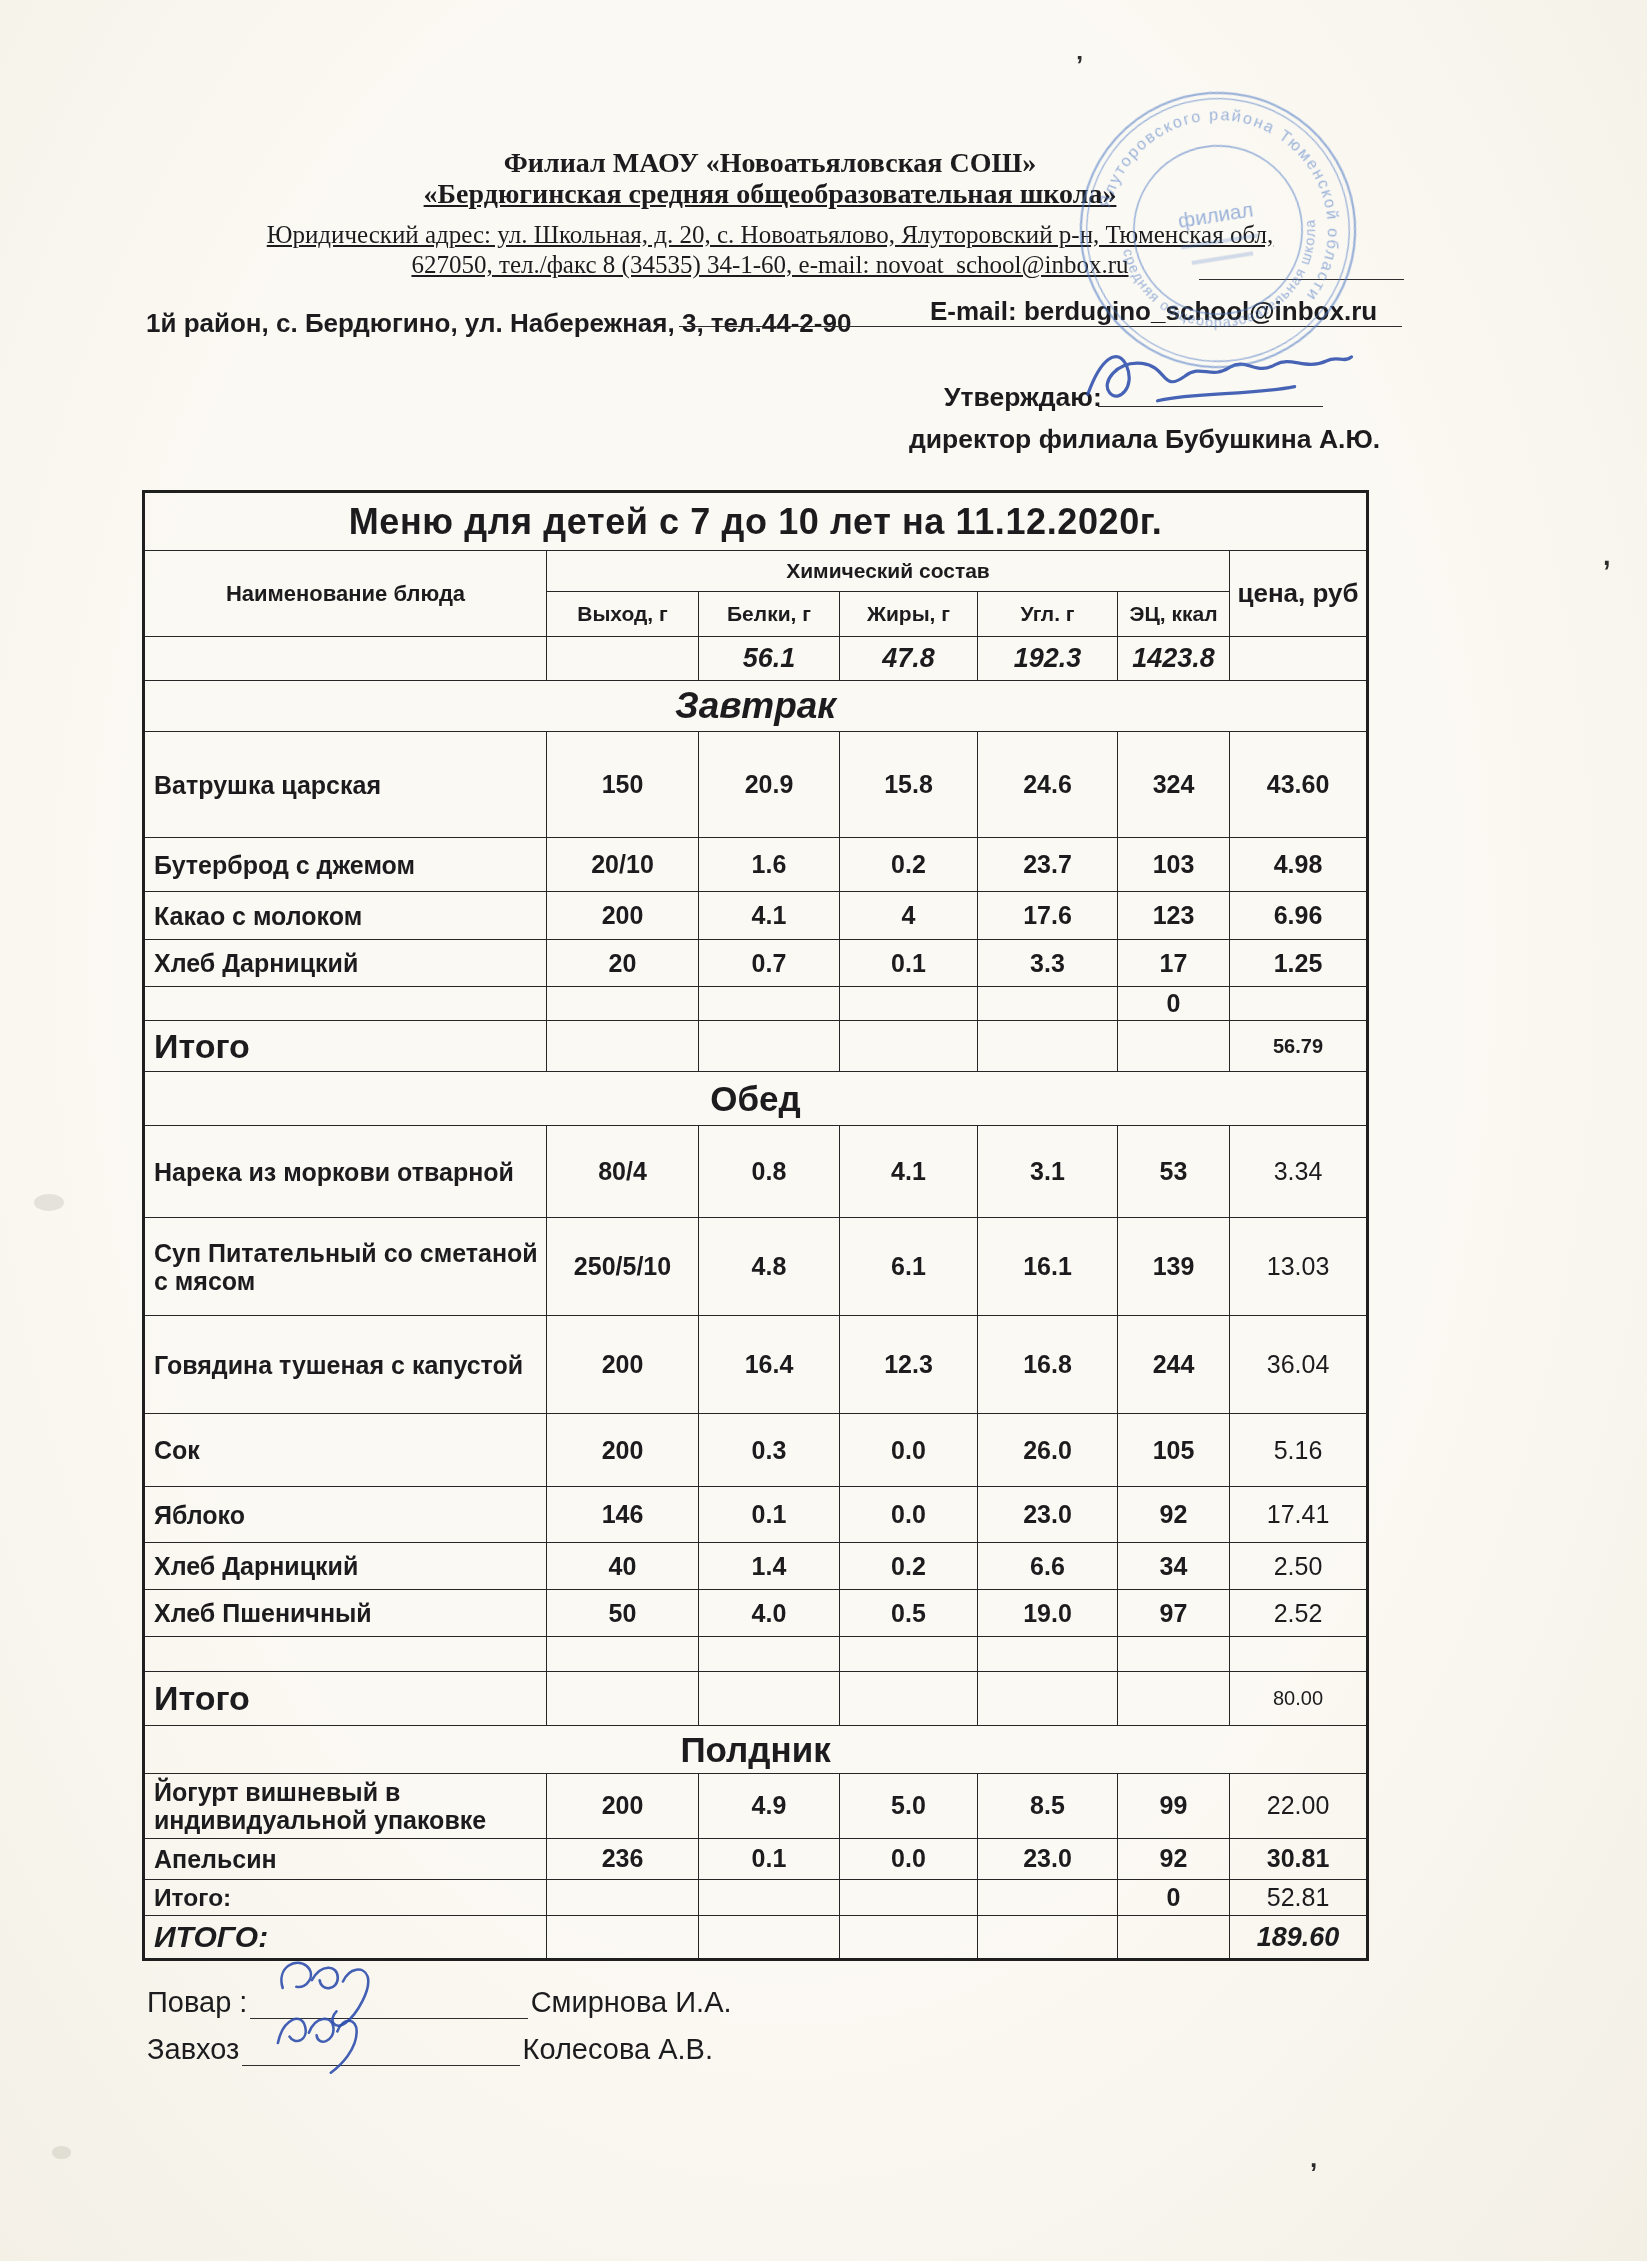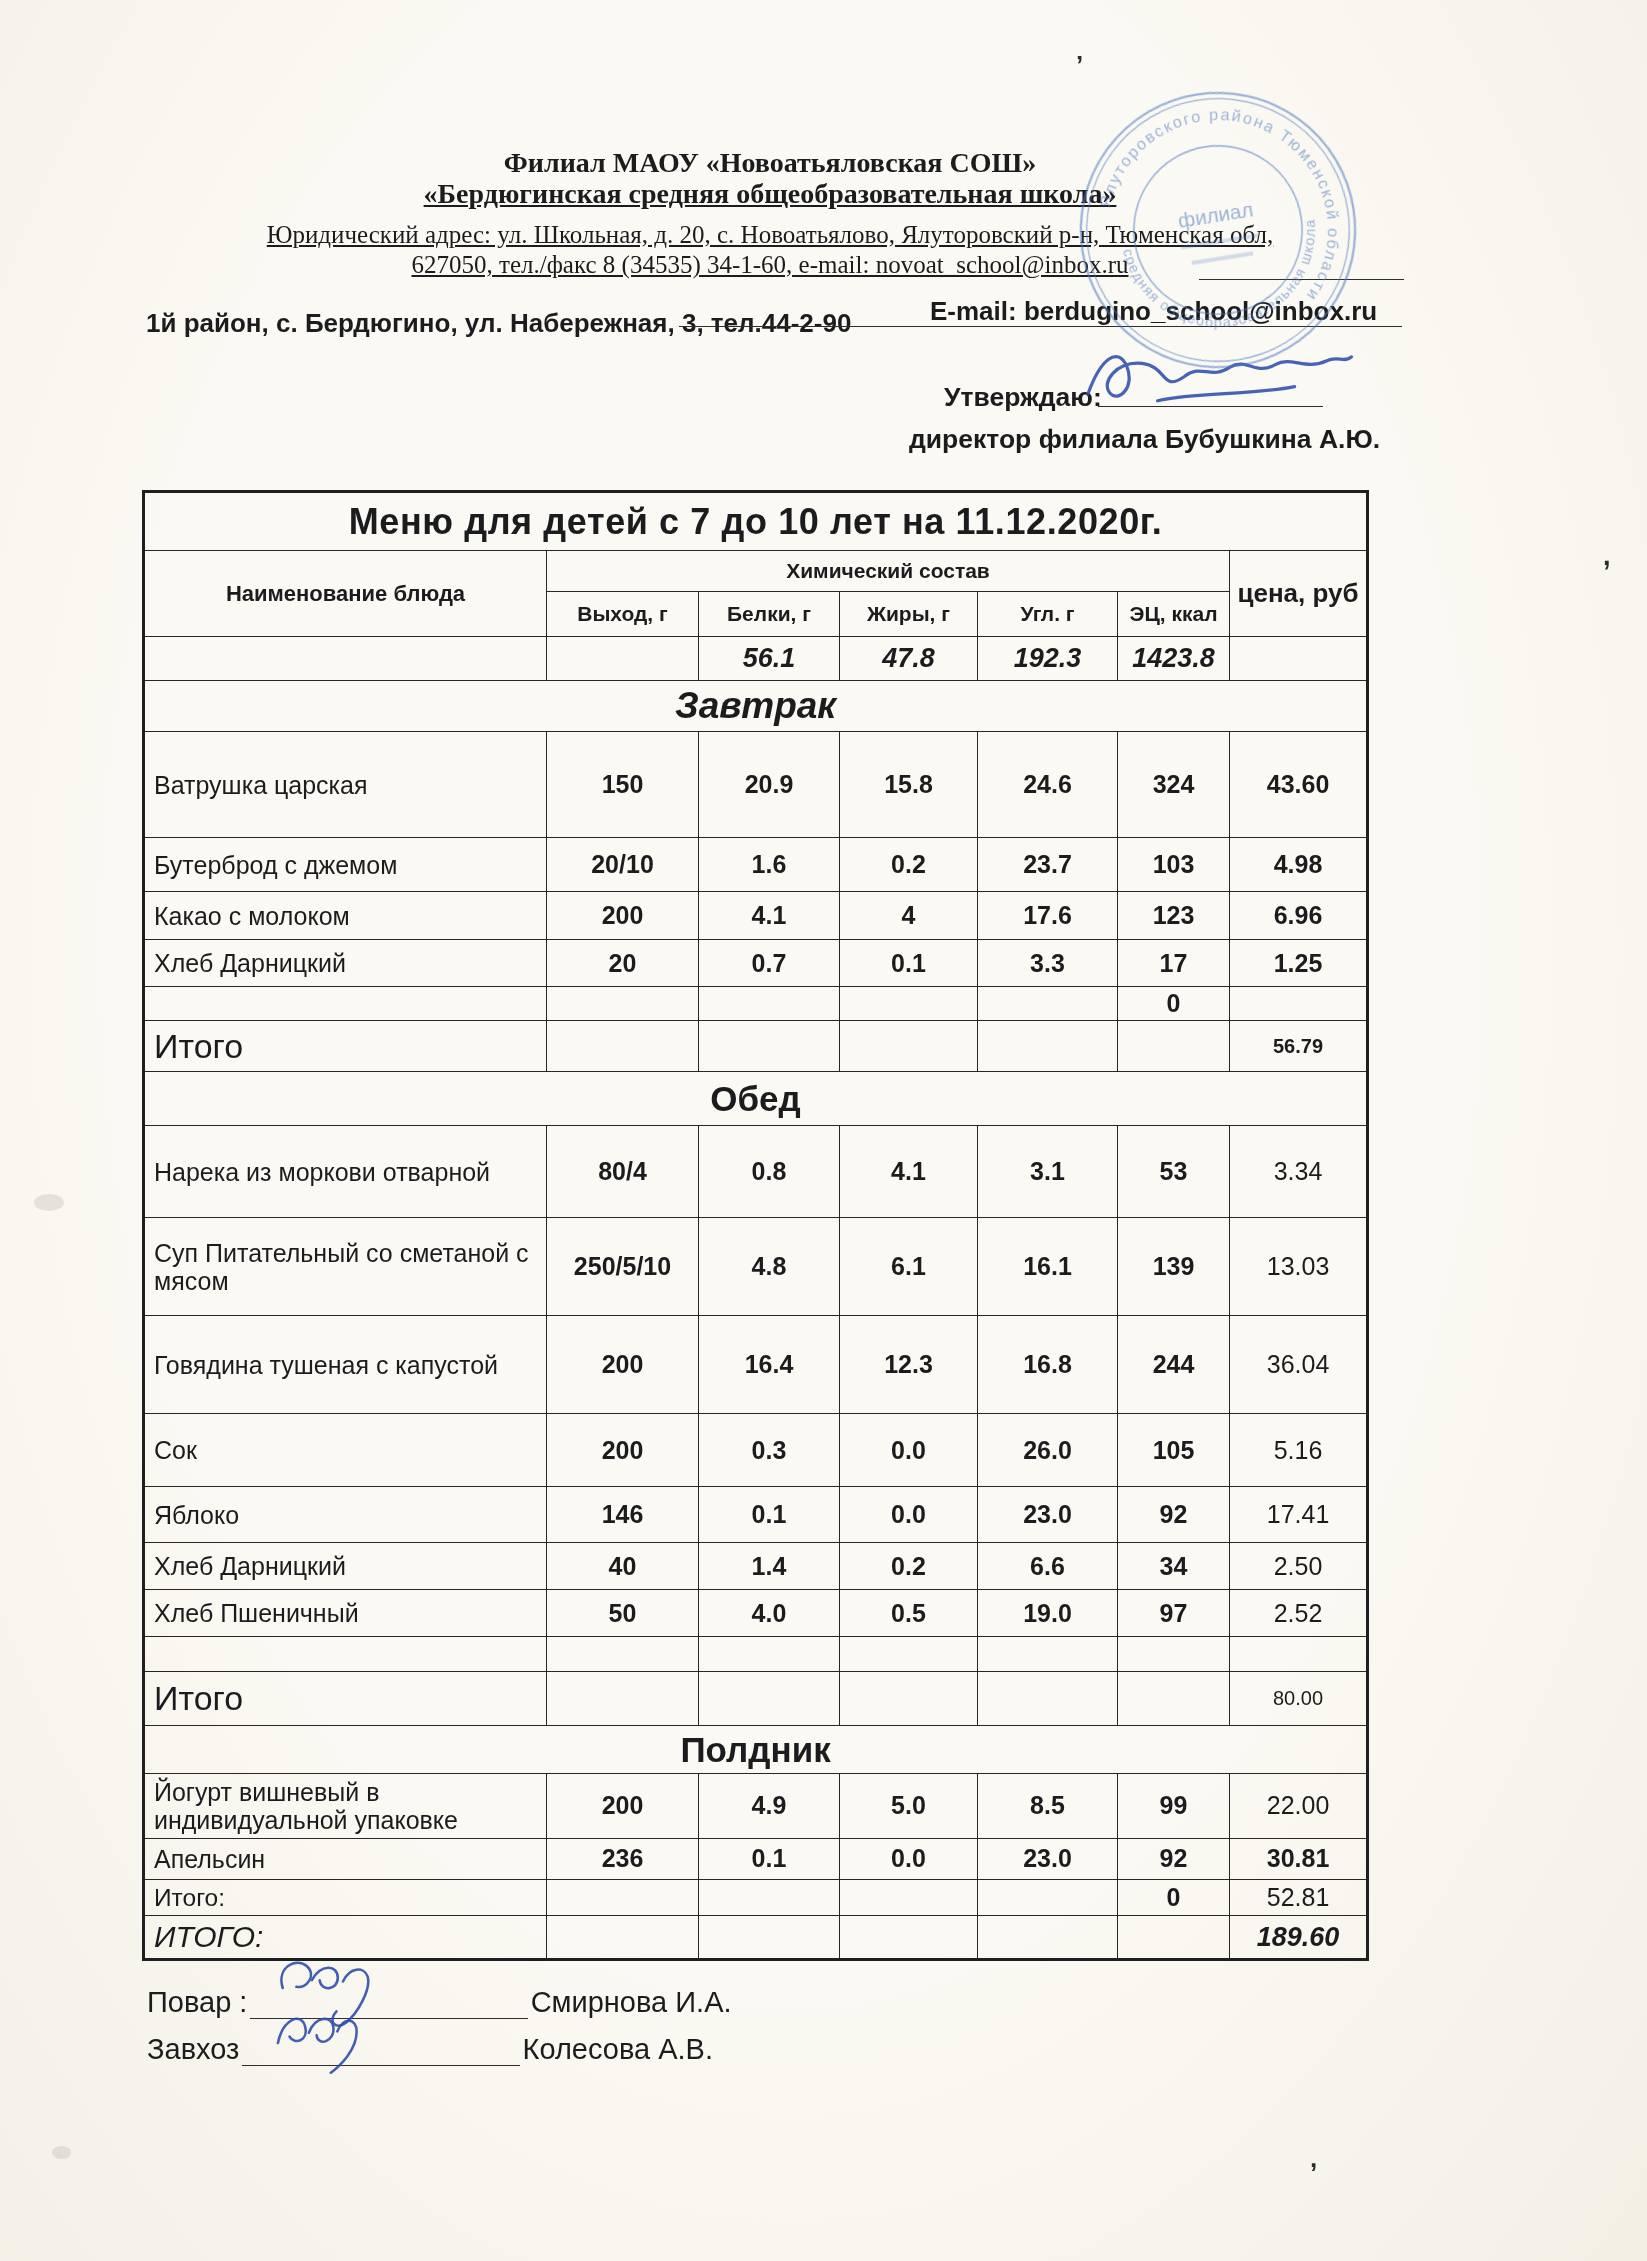--- a/index.html
+++ b/index.html
@@ -36,21 +36,21 @@
     position:absolute; left:142px; top:490px; width:1224px;
     border-collapse:collapse; table-layout:fixed;
     border:3.2px solid #1f1f1f;
   }
   .menu-table td { border:1.9px solid #262626; vertical-align:middle; overflow:hidden; }
   .title-row td { height:59px; font:700 36px "Liberation Sans",sans-serif; text-align:center; letter-spacing:0.6px; }
   .head-a td, .head-b td { text-align:center; font:700 21px "Liberation Sans",sans-serif; }
   .head-a { height:41px; } .head-b { height:45px; }
   .hdr-dish { font-size:22px !important; }
   .hdr-price { font-size:26px !important; }
-  .c-name { text-align:left; padding:3.9px 6.5px 3.9px 9px; font-weight:400; font-size:25px; line-height:1.12; }
+  .c-name { text-align:left; padding:3.9px 6.5px 3.9px 9px; font-weight:700; font-size:25px; line-height:1.12; }
   .c-out,.c-protein,.c-fat,.c-carb,.c-kcal { text-align:center; font-weight:700; font-size:25px; }
   .c-price { text-align:center; font-weight:400; font-size:25px; }
   .c-price.pbold { font-weight:700; }
   .r-chem-totals td { font-style:italic; font-weight:700; font-size:27px; }
   .section-cell { text-align:center; font-weight:700; font-size:35px; }
   .section-cell.italic { font-style:italic; font-size:37px; }
   .r-subtotal .c-name { font-size:34px; }
   .r-subtotal .c-price { font-size:20px; }
   .r-subtotal-small .c-name { font-size:24.5px; }
   .r-grandtotal .c-name { font-size:30px; font-style:italic; }

